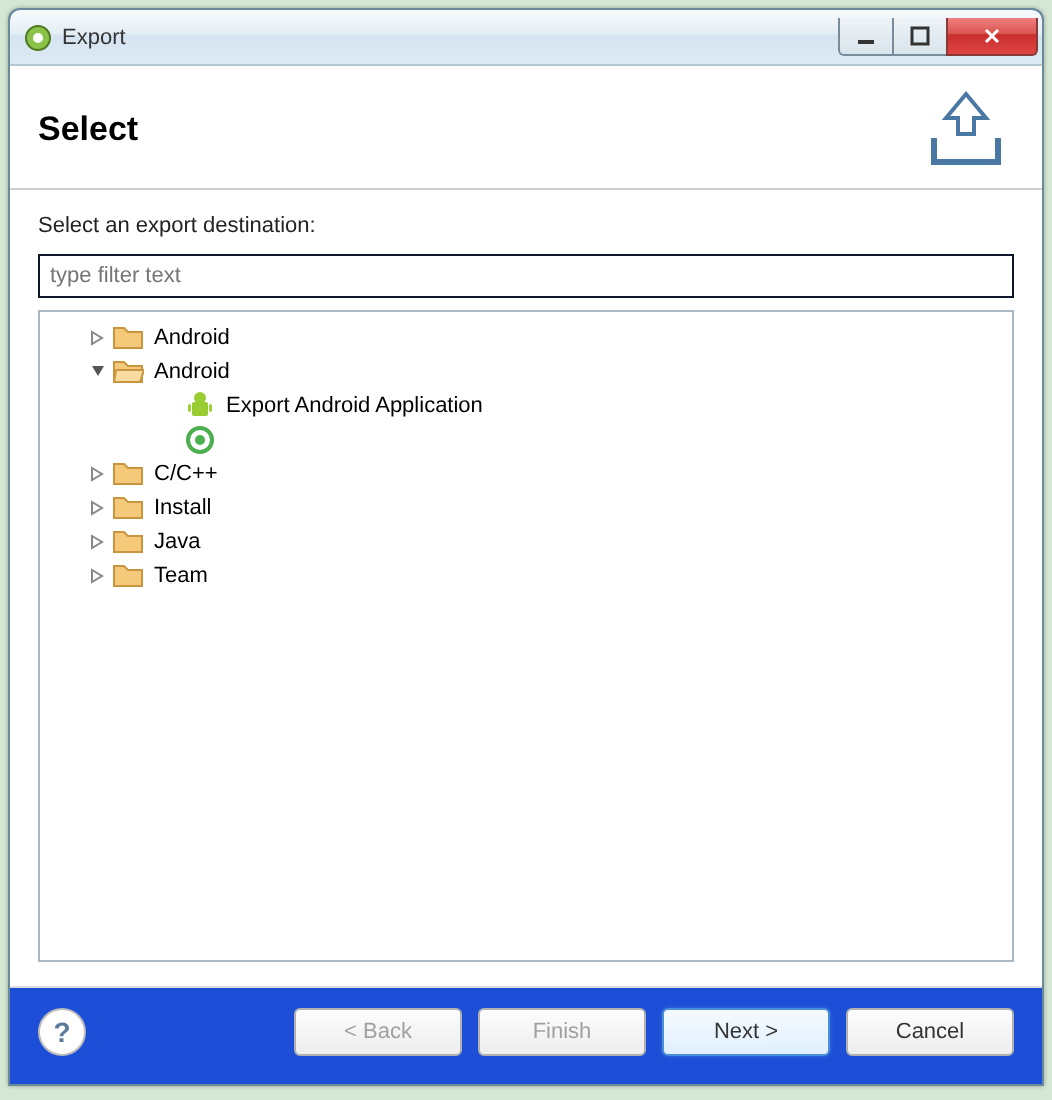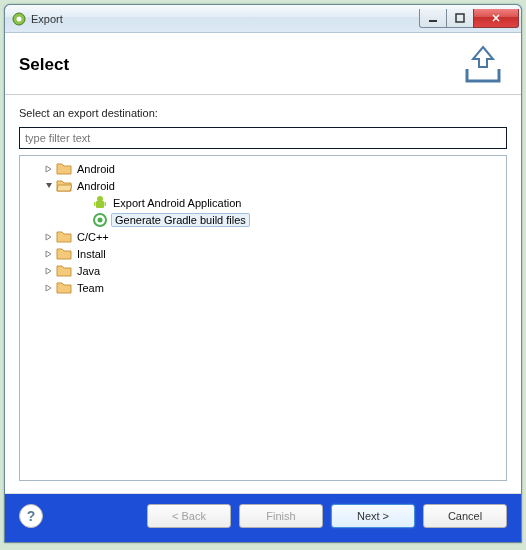--- a/index.html
+++ b/index.html
@@ -231,21 +231,20 @@
 
         <div class="tree-node indent-2">
           <div class="node-row">
             <span class="twisty"></span>
             <span class="item-icon">
                 <svg viewBox="0 0 16 16">
                   <circle cx="8" cy="8" r="6" fill="#fff" stroke="#4caf50" stroke-width="2"></circle>
                   <circle cx="8" cy="8" r="2.5" fill="#4caf50"></circle>
                 </svg>
               </span>
-            <span class="node-label selected">Generate Gradle build files</span>
           </div>
         </div>
       </div>
 
       <div class="tree-node indent-1">
         <div class="node-row">
           <span class="twisty">
               <svg viewBox="0 0 8 8">
                 <path d="M1 1 L6 4 L1 7 Z" fill="none" stroke="#888"></path>
               </svg>

